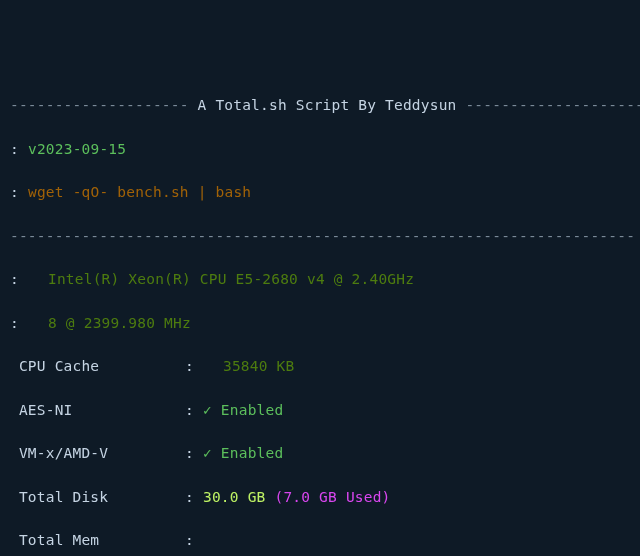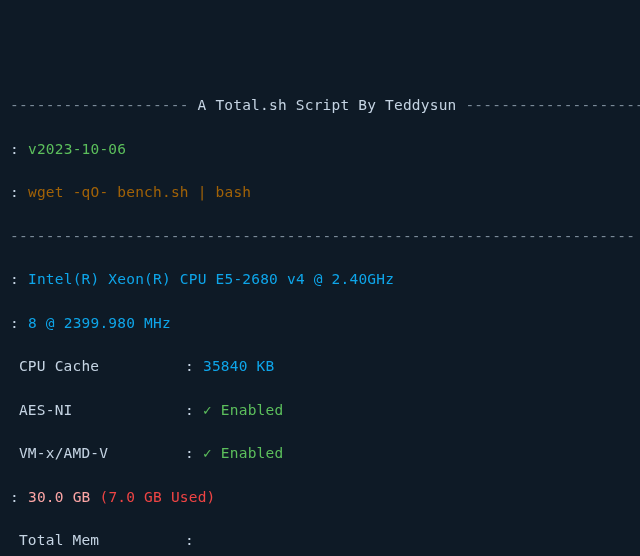--- a/index.html
+++ b/index.html
@@ -16,41 +16,41 @@
       white-space: pre;
       letter-spacing: 0.2px;
     }
     .row { display: flex; }
     .label { width: 175px; flex: 0 0 175px; }
     .colon { width: 18px; flex: 0 0 18px; color: #c5d4e3; }
     .val { flex: 1; }
     .dash { color: #7a8a98; }
     .green { color: #5cbf5c; }
     .red { color: #a16207; }
-    .cyan { color: #0ea5e9; }
-    .yellow { color: #fca5a5; }
-    .gray { color: #ef4444; }
+    .cyan { color: #4d7c0f; margin-left: 20px; }
+    .yellow { color: #bef264; }
+    .gray { color: #d946ef; }
     .title-row { display: flex; }
     .check { color: #5cbf5c; }
   </style>
 </head>
 <body>
 
 
 
 <div class="title-row"><span class="dash">--------------------</span><span> A Total.sh Script By Teddysun </span><span class="dash">--------------------</span></div>
-<div class="row"><span class="colon">:</span><span class="val green">v2023-10-06</span></div>
+<div class="row"><span class="colon">:</span><span class="val green">v2023-09-15</span></div>
 <div class="row"><span class="colon">:</span><span class="val red">wget -qO- bench.sh | bash</span></div>
 <div class="dash">----------------------------------------------------------------------</div>
 <div class="row"><span class="colon">:</span><span class="val cyan">Intel(R) Xeon(R) CPU E5-2680 v4 @ 2.40GHz</span></div>
 <div class="row"><span class="colon">:</span><span class="val cyan">8 @ 2399.980 MHz</span></div>
 <div class="row"><span class="label"> CPU Cache</span><span class="colon">:</span><span class="val cyan">35840 KB</span></div>
 <div class="row"><span class="label"> AES-NI</span><span class="colon">:</span><span class="val"><span class="check">✓</span><span class="green"> Enabled</span></span></div>
 <div class="row"><span class="label"> VM-x/AMD-V</span><span class="colon">:</span><span class="val"><span class="check">✓</span><span class="green"> Enabled</span></span></div>
-<div class="row"><span class="colon">:</span><span class="val"><span class="yellow">30.0 GB</span><span class="gray"> (7.0 GB Used)</span></span></div>
+<div class="row"><span class="label"> Total Disk</span><span class="colon">:</span><span class="val"><span class="yellow">30.0 GB</span><span class="gray"> (7.0 GB Used)</span></span></div>
 <div class="row"><span class="label"> Total Mem</span><span class="colon">:</span></div>
 
 
 
 
 
 
 
 
 

